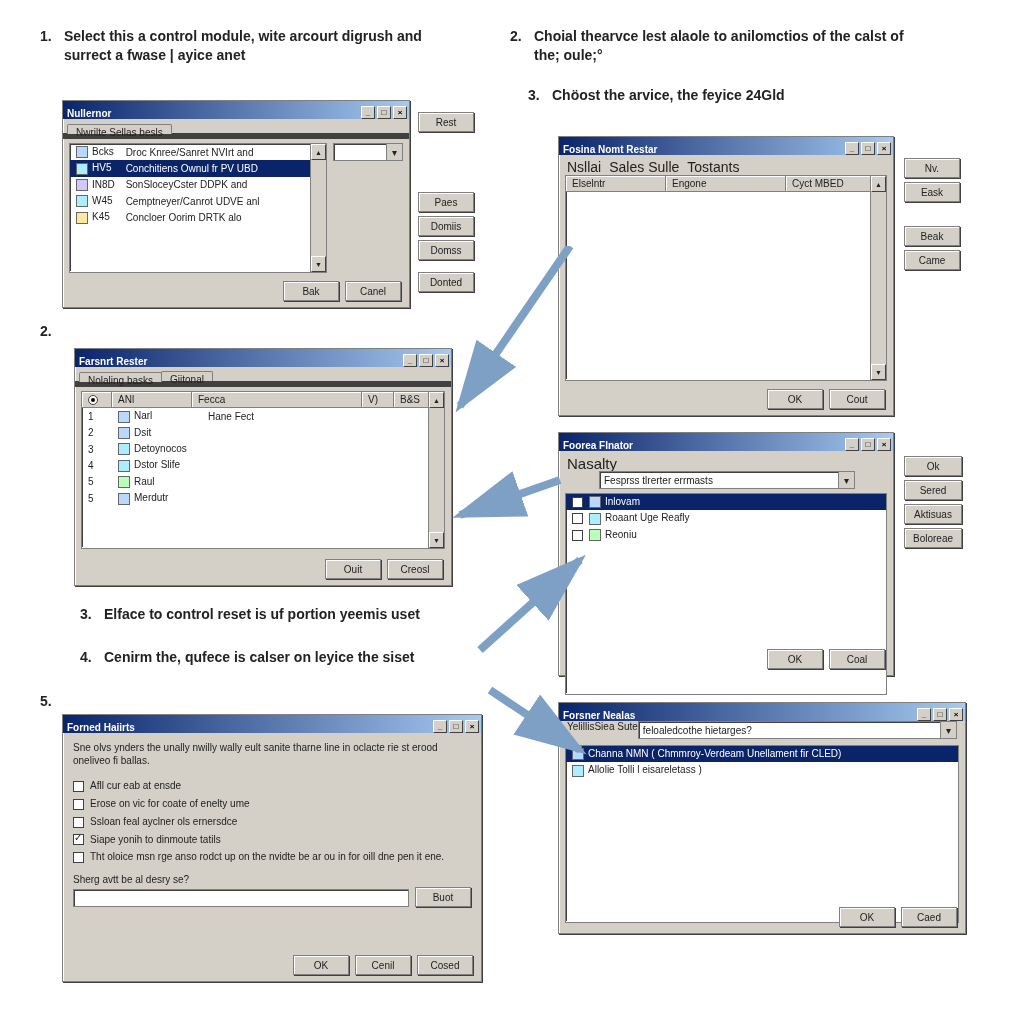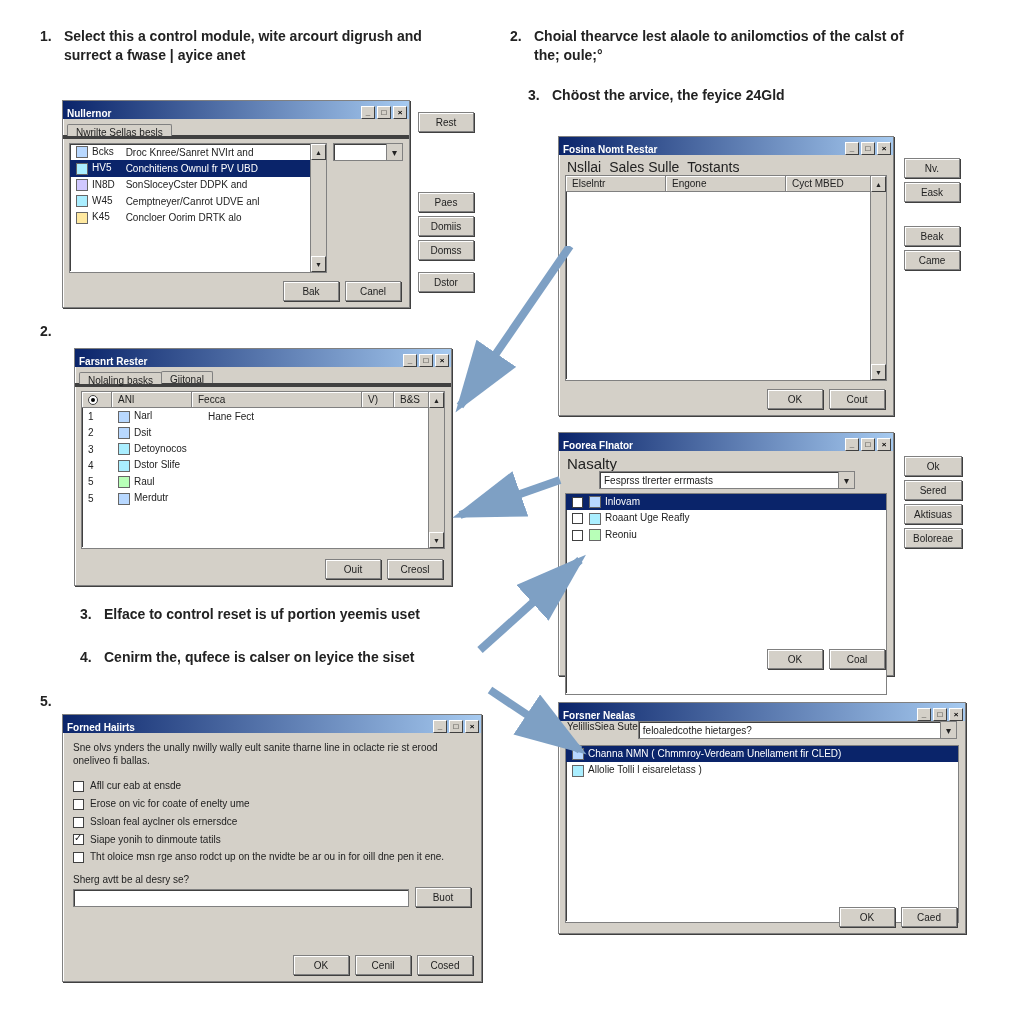--- a/index.html
+++ b/index.html
@@ -5,21 +5,21 @@
   *{box-sizing:border-box;margin:0;padding:0}
   body{width:1024px;height:1024px;background:#fff;font-family:Tahoma,Arial,sans-serif;font-size:10px;color:#222;position:relative;overflow:hidden}
   
   .step{position:absolute;font-size:14px;font-weight:700;line-height:1.35;display:flex;gap:10px}
   .step .num{min-width:14px}
   
   .win{position:absolute;background:#d4d0c8;border:1px solid #808080;box-shadow:inset 1px 1px 0 #fff, 1px 1px 0 #404040}
   .titlebar{height:18px;background:linear-gradient(to right,#0a246a,#a6caf0);color:#fff;font-size:10px;font-weight:700;display:flex;align-items:flex-end;justify-content:space-between;padding:0 2px 0 4px}
   .winbtns{display:flex;gap:2px}
   .winbtn{width:14px;height:13px;background:#d4d0c8;border:1px solid #fff;border-right-color:#404040;border-bottom-color:#404040;color:#000;font-size:8px;font-weight:700;display:flex;align-items:center;justify-content:center;cursor:pointer}
-  .tabs{height:20px;padding:4px 4px 0 4px;display:flex;gap:0;font-size:10px;border-bottom:4px solid #404040}
+  .tabs{height:20px;padding:4px 4px 0 4px;display:flex;gap:0;font-size:10px;border-bottom:6px solid #404040}
   .tab{padding:2px 8px 0 8px;background:#d4d0c8;border:1px solid #808080;border-bottom:none;margin-right:-1px;cursor:pointer;border-top-left-radius:2px;border-top-right-radius:2px}
   .tab.active{background:#d4d0c8;position:relative;top:1px}
   
   .listpanel{background:#fff;border:1px solid #808080;box-shadow:inset -1px -1px 0 #fff, inset 1px 1px 0 #404040}
   .listhead{background:#d4d0c8;display:flex;font-size:10px}
   .listhead .col{padding:2px 6px;border-right:1px solid #808080;border-bottom:1px solid #808080;box-shadow:inset 1px 1px 0 #fff}
   .listrow{display:flex;font-size:10px;padding:1px 0;align-items:center}
   .listrow .cell{padding:1px 6px;overflow:hidden;white-space:nowrap}
   .listrow.sel{background:#0a246a;color:#fff}
   .btn{min-width:56px;height:20px;background:#d4d0c8;border:1px solid #808080;box-shadow:inset 1px 1px 0 #fff, 1px 1px 0 #404040;font-size:10px;display:inline-flex;align-items:center;justify-content:center;cursor:pointer;padding:0 8px}
@@ -119,21 +119,21 @@
 </div>
 
 <div style="position:absolute;left:418px;top:112px;display:flex;flex-direction:column;gap:4px">
   <div class="btn">Rest</div>
 </div>
 <div style="position:absolute;left:418px;top:192px;display:flex;flex-direction:column;gap:4px">
   <div class="btn">Paes</div>
   <div class="btn">Domiis</div>
   <div class="btn">Domss</div>
   <div style="height:4px"></div>
-  <div class="btn">Dstor</div>
+  <div class="btn">Donted</div>
 </div>
 
 <div class="win" style="left:74px;top:348px;width:378px;height:238px">
   <div class="titlebar">
     <span>Farsnrt Rester</span>
     <div class="winbtns">
         <div class="winbtn">_</div>
         <div class="winbtn">□</div>
         <div class="winbtn">×</div>
       </div>

